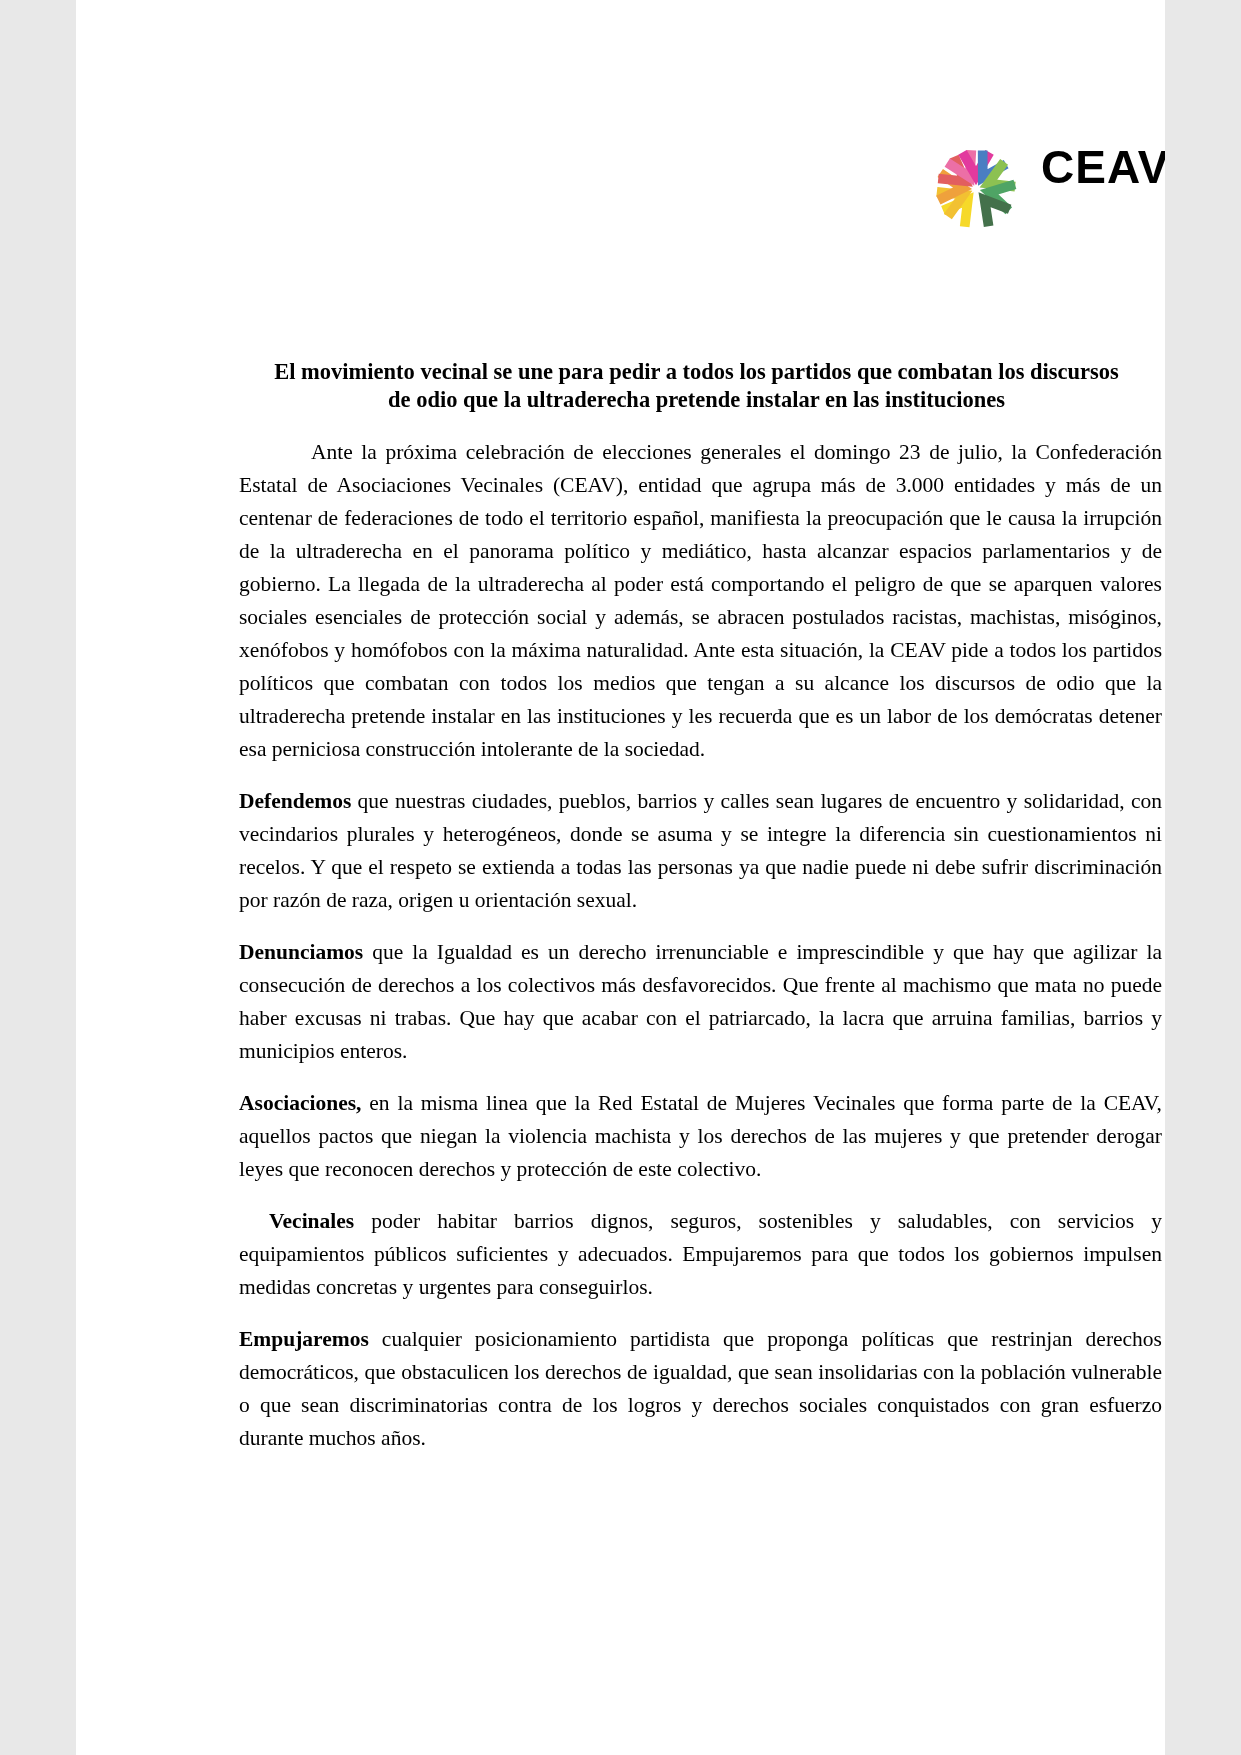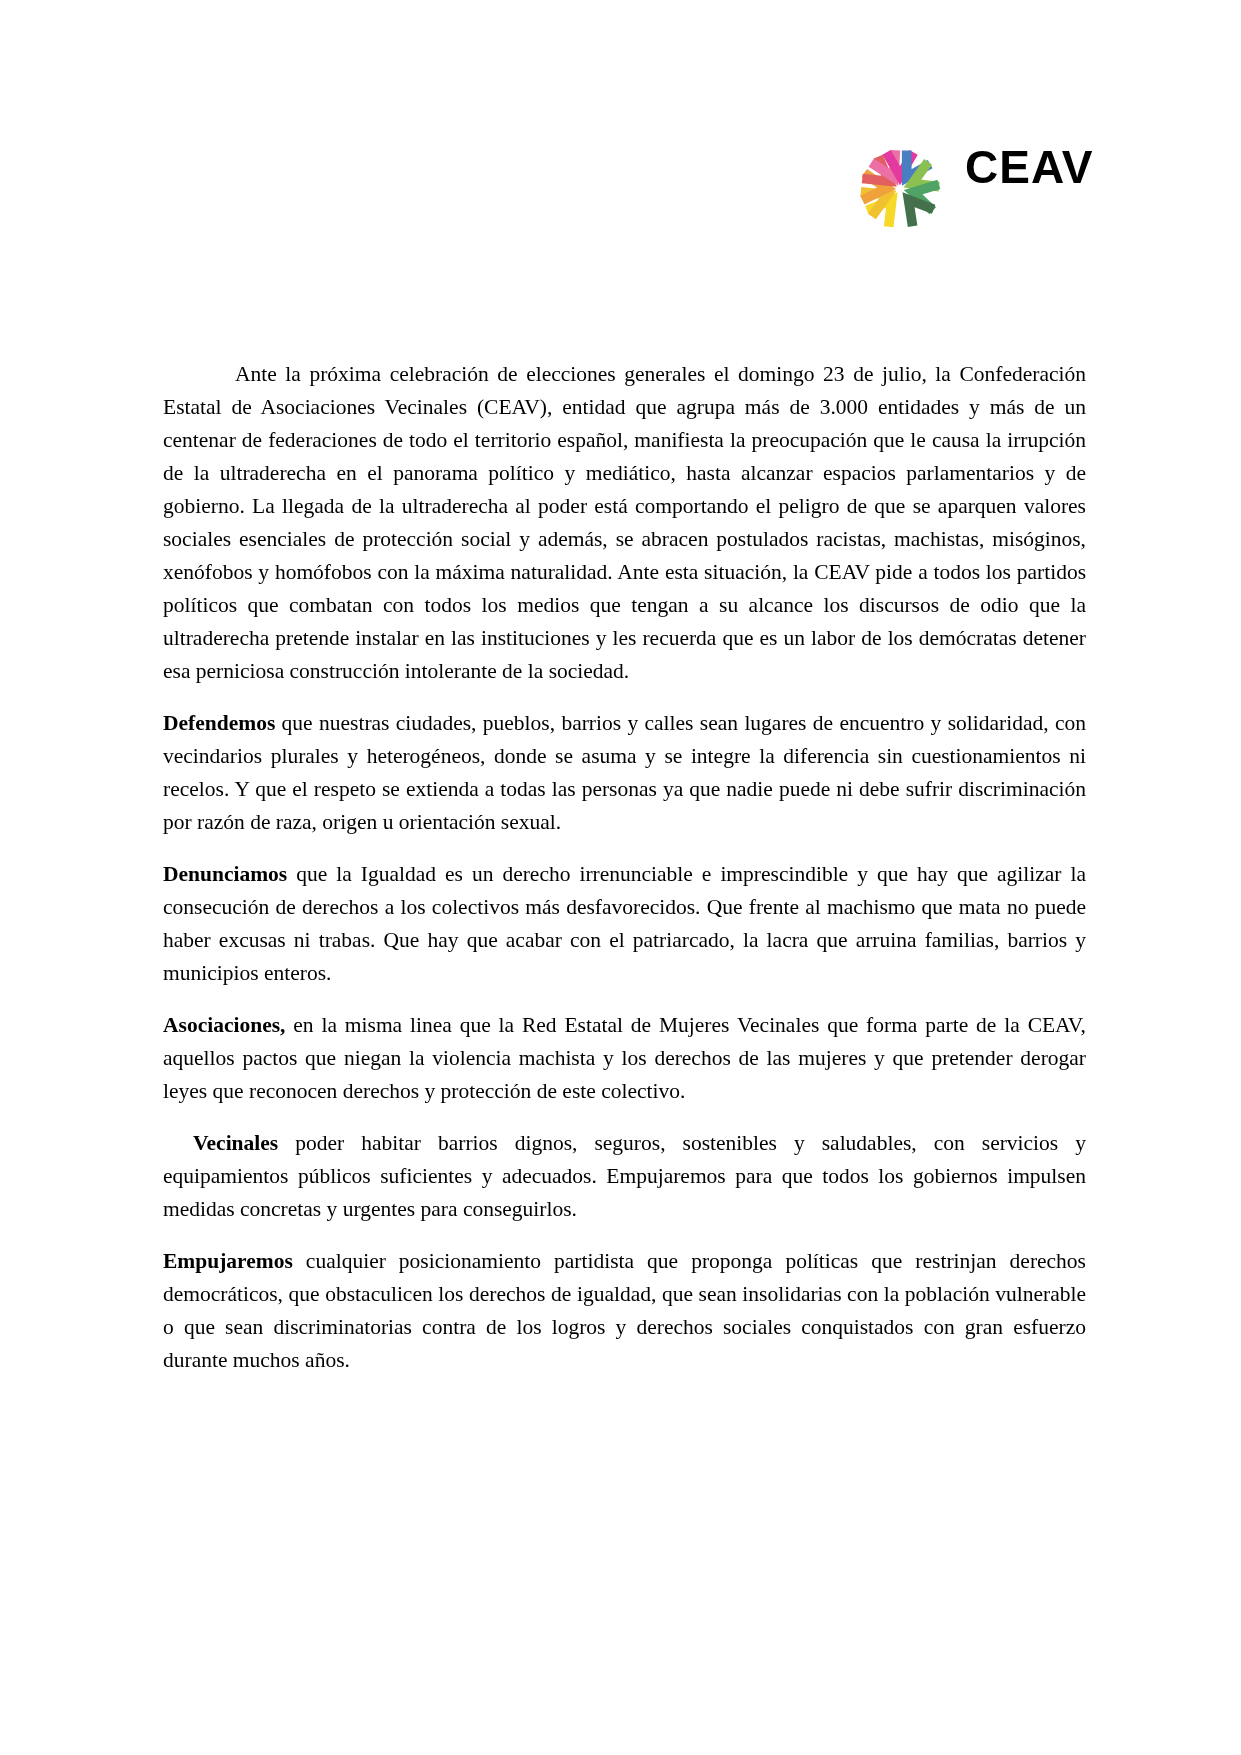--- a/index.html
+++ b/index.html
@@ -1,18 +1,18 @@
 <!DOCTYPE html>
 <html><head>
 <meta charset="utf-8">
 <style>
   html,body { margin:0; padding:0; background:#e8e8e8; }
   .page {
     position:relative;
-    width:1241px; height:1755px;
+    width:1089px; height:1755px;
     margin:0 auto;
     background:#ffffff;
     font-family:"Liberation Serif", serif;
     color:#000;
     overflow:hidden;
   }
 
   
   .logo {
     position:absolute;
@@ -84,20 +84,21 @@
         </g>
       <text id="burst-letter" x="40" y="112" text-anchor="middle" font-family="Liberation Sans, sans-serif" font-weight="bold" font-size="75" fill="#111111"></text>
     </svg>
     <div class="logo-text">
       <div class="logo-acronym">CEAV</div>
     </div>
   </div>
 
   <div class="content">
 
+    <h1 class="doc-title">El movimiento vecinal se une para pedir a todos los partidos que combatan los discursos de odio que la ultraderecha pretende instalar en las instituciones</h1>
 
     <p class="p-intro">Ante la próxima celebración de elecciones generales el domingo 23 de julio, la Confederación Estatal de Asociaciones Vecinales (CEAV), entidad que agrupa más de 3.000 entidades y más de un centenar de federaciones de todo el territorio español, manifiesta la preocupación que le causa la irrupción de la ultraderecha en el panorama político y mediático, hasta alcanzar espacios parlamentarios y de gobierno. La llegada de la ultraderecha al poder está comportando el peligro de que se aparquen valores sociales esenciales de protección social y además, se abracen postulados racistas, machistas, misóginos, xenófobos y homófobos con la máxima naturalidad. Ante esta situación, la CEAV pide a todos los partidos políticos que combatan con todos los medios que tengan a su alcance los discursos de odio que la ultraderecha pretende instalar en las instituciones y les recuerda que es un labor de los demócratas detener esa perniciosa construcción intolerante de la sociedad.</p>
 
     <p class="p-point"><span class="lead">Defendemos</span><span> que nuestras ciudades, pueblos, barrios y calles sean lugares de encuentro y solidaridad, con vecindarios plurales y heterogéneos, donde se asuma y se integre la diferencia sin cuestionamientos ni recelos. Y que el respeto se extienda a todas las personas ya que nadie puede ni debe sufrir discriminación por razón de raza, origen u orientación sexual.</span></p>
 
     <p class="p-point"><span class="lead">Denunciamos</span><span> que la Igualdad es un derecho irrenunciable e imprescindible y que hay que agilizar la consecución de derechos a los colectivos más desfavorecidos. Que frente al machismo que mata no puede haber excusas ni trabas. Que hay que acabar con el patriarcado, la lacra que arruina familias, barrios y municipios enteros.</span></p>
 
     <p class="p-point"><span class="lead">Asociaciones,</span><span> en la misma linea que la Red Estatal de Mujeres Vecinales que forma parte de la CEAV, aquellos pactos que niegan la violencia machista y los derechos de las mujeres y que pretender derogar leyes que reconocen derechos y protección de este colectivo.</span></p>
 
     <p class="p-flush"><span class="lead">Vecinales</span><span> poder habitar barrios dignos, seguros, sostenibles y saludables, con servicios y equipamientos públicos suficientes y adecuados. Empujaremos para que todos los gobiernos impulsen medidas concretas y urgentes para conseguirlos.</span></p>

